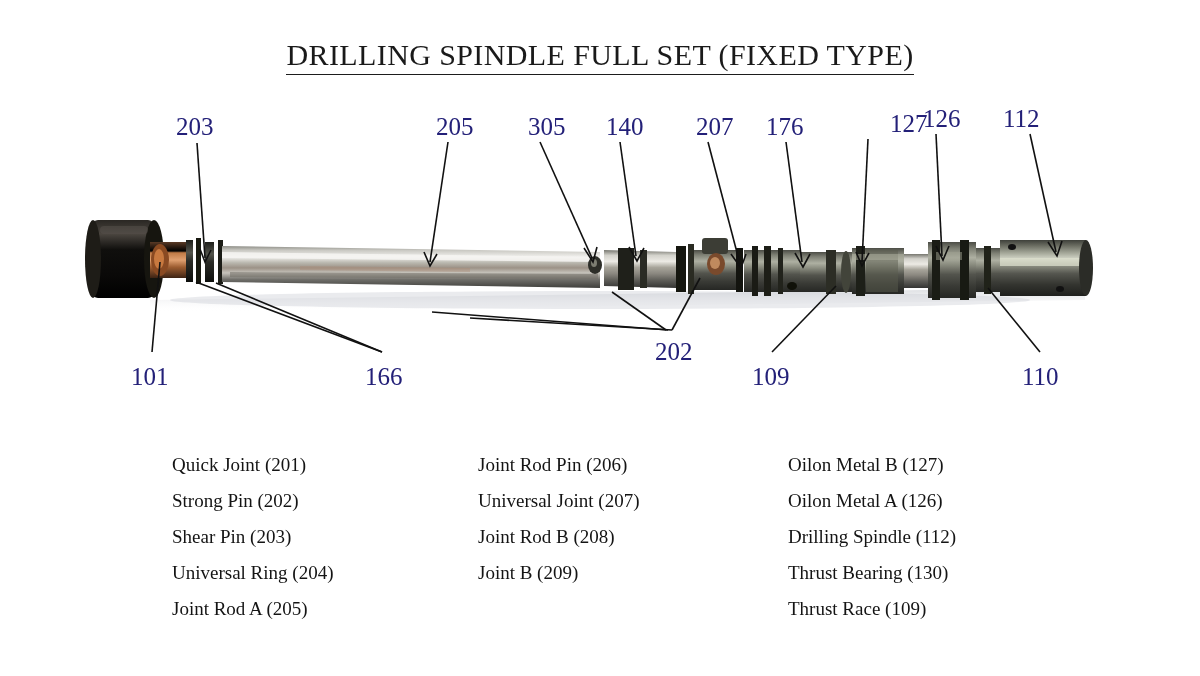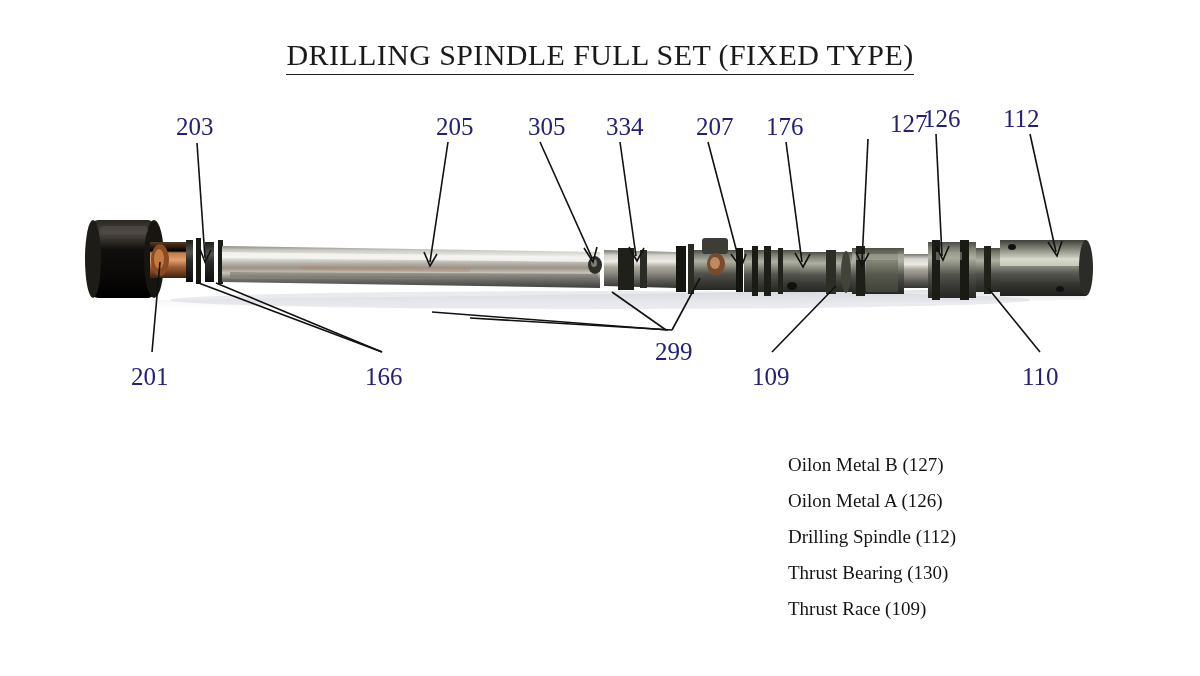--- a/index.html
+++ b/index.html
@@ -258,33 +258,46 @@
 
       <path d="M772 352 L836 286"></path>
 
       <path d="M1040 352 L988 288"></path>
     </g>
   </svg>
 
   <div class="callout" style="left:176px;top:113px">203</div>
   <div class="callout" style="left:436px;top:113px">205</div>
   <div class="callout" style="left:528px;top:113px">305</div>
-  <div class="callout" style="left:606px;top:113px">334</div>
+  <div class="callout" style="left:606px;top:113px">140</div>
   <div class="callout" style="left:696px;top:113px">207</div>
   <div class="callout" style="left:766px;top:113px">176</div>
   <div class="callout" style="left:890px;top:110px">127</div>
   <div class="callout" style="left:923px;top:105px">126</div>
   <div class="callout" style="left:1003px;top:105px">112</div>
-  <div class="callout" style="left:131px;top:363px">201</div>
+  <div class="callout" style="left:131px;top:363px">101</div>
   <div class="callout" style="left:365px;top:363px">166</div>
-  <div class="callout" style="left:655px;top:338px">299</div>
+  <div class="callout" style="left:655px;top:338px">202</div>
   <div class="callout" style="left:752px;top:363px">109</div>
   <div class="callout" style="left:1022px;top:363px">110</div>
 
-
+  <div class="legend-col" style="left:172px;top:455px">
+    <div class="legend-item">Quick Joint (201)</div>
+    <div class="legend-item">Strong Pin (202)</div>
+    <div class="legend-item">Shear Pin (203)</div>
+    <div class="legend-item">Universal Ring (204)</div>
+    <div class="legend-item">Joint Rod A (205)</div>
+  </div>
+
+  <div class="legend-col" style="left:478px;top:455px">
+    <div class="legend-item">Joint Rod Pin (206)</div>
+    <div class="legend-item">Universal Joint (207)</div>
+    <div class="legend-item">Joint Rod B (208)</div>
+    <div class="legend-item">Joint B (209)</div>
+  </div>
 
   <div class="legend-col" style="left:788px;top:455px">
     <div class="legend-item">Oilon Metal B (127)</div>
     <div class="legend-item">Oilon Metal A (126)</div>
     <div class="legend-item">Drilling Spindle (112)</div>
     <div class="legend-item">Thrust Bearing (130)</div>
     <div class="legend-item">Thrust Race (109)</div>
   </div>
 
 </div>

